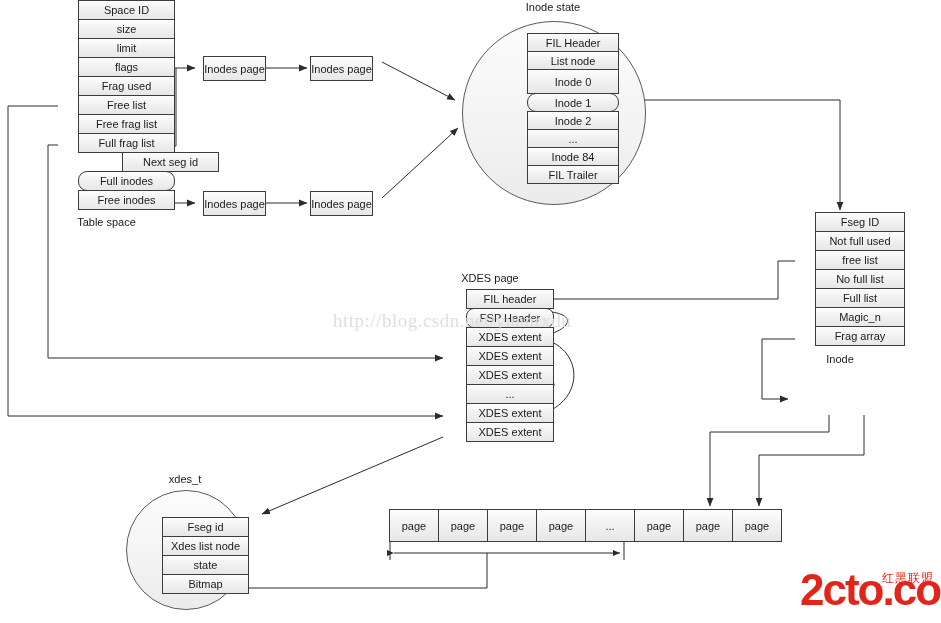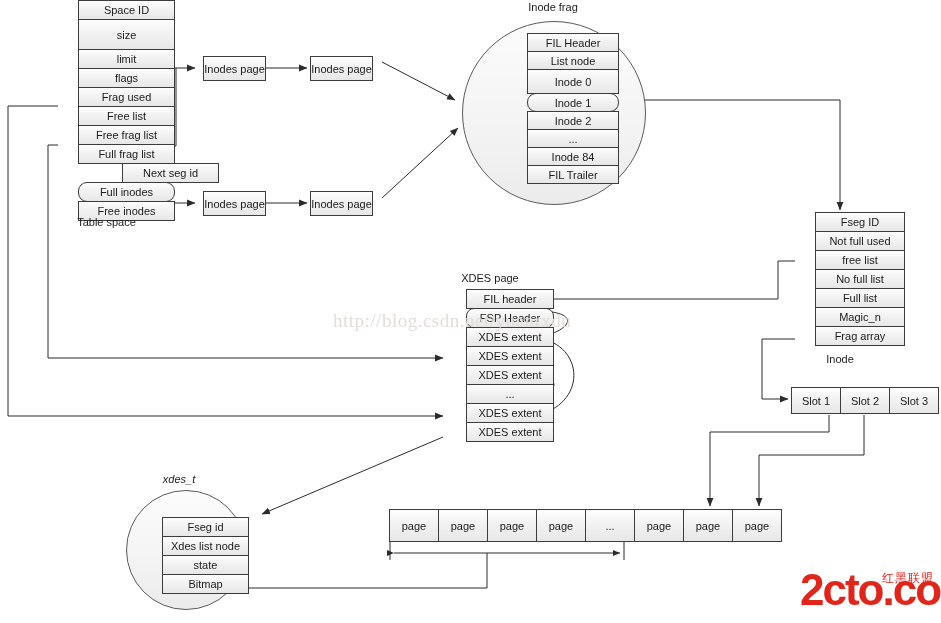--- a/index.html
+++ b/index.html
@@ -83,39 +83,39 @@
       <path d="M394,553 L620,553" marker-end="url(#ah2)" marker-start="url(#ah2)"></path>
 
       <path d="M829,415 L829,432 L710,432 L710,506" marker-end="url(#ah)"></path>
 
       <path d="M864,415 L864,455 L759,455 L759,506" marker-end="url(#ah)"></path>
     </g>
   </svg>
 
   <div class="stack" id="ts" style="left:58px;top:0px;width:97px;">
       <div class="box" style="height: 20px; margin-top: 0px;">Space ID</div>
-      <div class="box" style="height: 31px; margin-top: -1px;">size</div>
+      <div class="box" style="height: 20px; margin-top: -1px;">size</div>
       <div class="box" style="height: 20px; margin-top: -1px;">limit</div>
       <div class="box" style="height: 20px; margin-top: -1px;">flags</div>
       <div class="box" style="height: 20px; margin-top: -1px;">Frag used</div>
       <div class="box" style="height: 20px; margin-top: -1px;">Free list</div>
       <div class="box" style="height: 20px; margin-top: -1px;">Free frag list</div>
       <div class="box" style="height: 20px; margin-top: -1px;">Full frag list</div>
       <div class="box" style="height: 20px; margin-top: -1px; margin-left: 44px;">Next seg id</div>
       <div class="box" style="height: 20px; margin-top: -1px; border-radius: 9px;">Full inodes</div>
       <div class="box" style="height: 20px; margin-top: -1px;">Free inodes</div>
     </div>
   <div class="caption" style="left:58px;top:216px;width:97px;">Table space</div>
 
   <div class="box" style="left:203px;top:56px;width:63px;height:25px;">Inodes page</div>
   <div class="box" style="left:310px;top:56px;width:63px;height:25px;">Inodes page</div>
   <div class="box" style="left:203px;top:191px;width:63px;height:25px;">Inodes page</div>
   <div class="box" style="left:310px;top:191px;width:63px;height:25px;">Inodes page</div>
 
-  <div class="title" style="left:462px;top:1px;width:182px;">Inode frag</div>
+  <div class="title" style="left:462px;top:1px;width:182px;">Inode state</div>
   <div class="ellipse" style="left:462px;top:21px;width:182px;height:182px;"></div>
   <div class="stack" id="inodepage" style="left:507px;top:33px;width:92px;">
       <div class="box" style="height: 19px; margin-top: 0px;">FIL Header</div>
       <div class="box" style="height: 19px; margin-top: -1px;">List node</div>
       <div class="box" style="height: 25px; margin-top: -1px;">Inode 0</div>
       <div class="box" style="height: 19px; margin-top: -1px; border-radius: 9px;">Inode 1</div>
       <div class="box" style="height: 19px; margin-top: -1px;">Inode 2</div>
       <div class="box" style="height: 19px; margin-top: -1px;">...</div>
       <div class="box" style="height: 19px; margin-top: -1px;">Inode 84</div>
       <div class="box" style="height: 19px; margin-top: -1px;">FIL Trailer</div>
@@ -137,34 +137,29 @@
       <div class="box" style="height: 20px; margin-top: 0px;">FIL header</div>
       <div class="box" style="height: 20px; margin-top: -1px; border-radius: 8px;">FSP Header</div>
       <div class="box" style="height: 20px; margin-top: -1px;">XDES extent</div>
       <div class="box" style="height: 20px; margin-top: -1px;">XDES extent</div>
       <div class="box" style="height: 20px; margin-top: -1px;">XDES extent</div>
       <div class="box" style="height: 20px; margin-top: -1px;">...</div>
       <div class="box" style="height: 20px; margin-top: -1px;">XDES extent</div>
       <div class="box" style="height: 20px; margin-top: -1px;">XDES extent</div>
     </div>
 
-  <div class="title" style="left:120px;top:473px;width:118px;font-style:italic;">xdes_t</div>
+  <div class="title" style="left:126px;top:473px;width:118px;">xdes_t</div>
   <div class="ellipse" style="left:126px;top:490px;width:118px;height:118px;"></div>
   <div class="stack" id="xdest" style="left:142px;top:517px;width:87px;">
       <div class="box" style="height: 20px; margin-top: 0px;">Fseg id</div>
       <div class="box" style="height: 20px; margin-top: -1px;">Xdes  list node</div>
       <div class="box" style="height: 20px; margin-top: -1px;">state</div>
       <div class="box" style="height: 20px; margin-top: -1px;">Bitmap</div>
     </div>
 
-  <div id="slots" style="position:absolute;left:791px;top:387px;height:27px;display:flex;">
-      <div class="box" style="position: relative; width: 50px; height: 27px; margin-left: 0px;">Slot 1</div>
-      <div class="box" style="position: relative; width: 50px; height: 27px; margin-left: -1px;">Slot 2</div>
-      <div class="box" style="position: relative; width: 50px; height: 27px; margin-left: -1px;">Slot 3</div>
-    </div>
 
   <div id="pages" style="position:absolute;left:389px;top:509px;height:33px;display:flex;">
       <div class="box" style="position: relative; width: 50px; height: 33px; margin-left: 0px;">page</div>
       <div class="box" style="position: relative; width: 50px; height: 33px; margin-left: -1px;">page</div>
       <div class="box" style="position: relative; width: 50px; height: 33px; margin-left: -1px;">page</div>
       <div class="box" style="position: relative; width: 50px; height: 33px; margin-left: -1px;">page</div>
       <div class="box" style="position: relative; width: 50px; height: 33px; margin-left: -1px;">...</div>
       <div class="box" style="position: relative; width: 50px; height: 33px; margin-left: -1px;">page</div>
       <div class="box" style="position: relative; width: 50px; height: 33px; margin-left: -1px;">page</div>
       <div class="box" style="position: relative; width: 50px; height: 33px; margin-left: -1px;">page</div>

